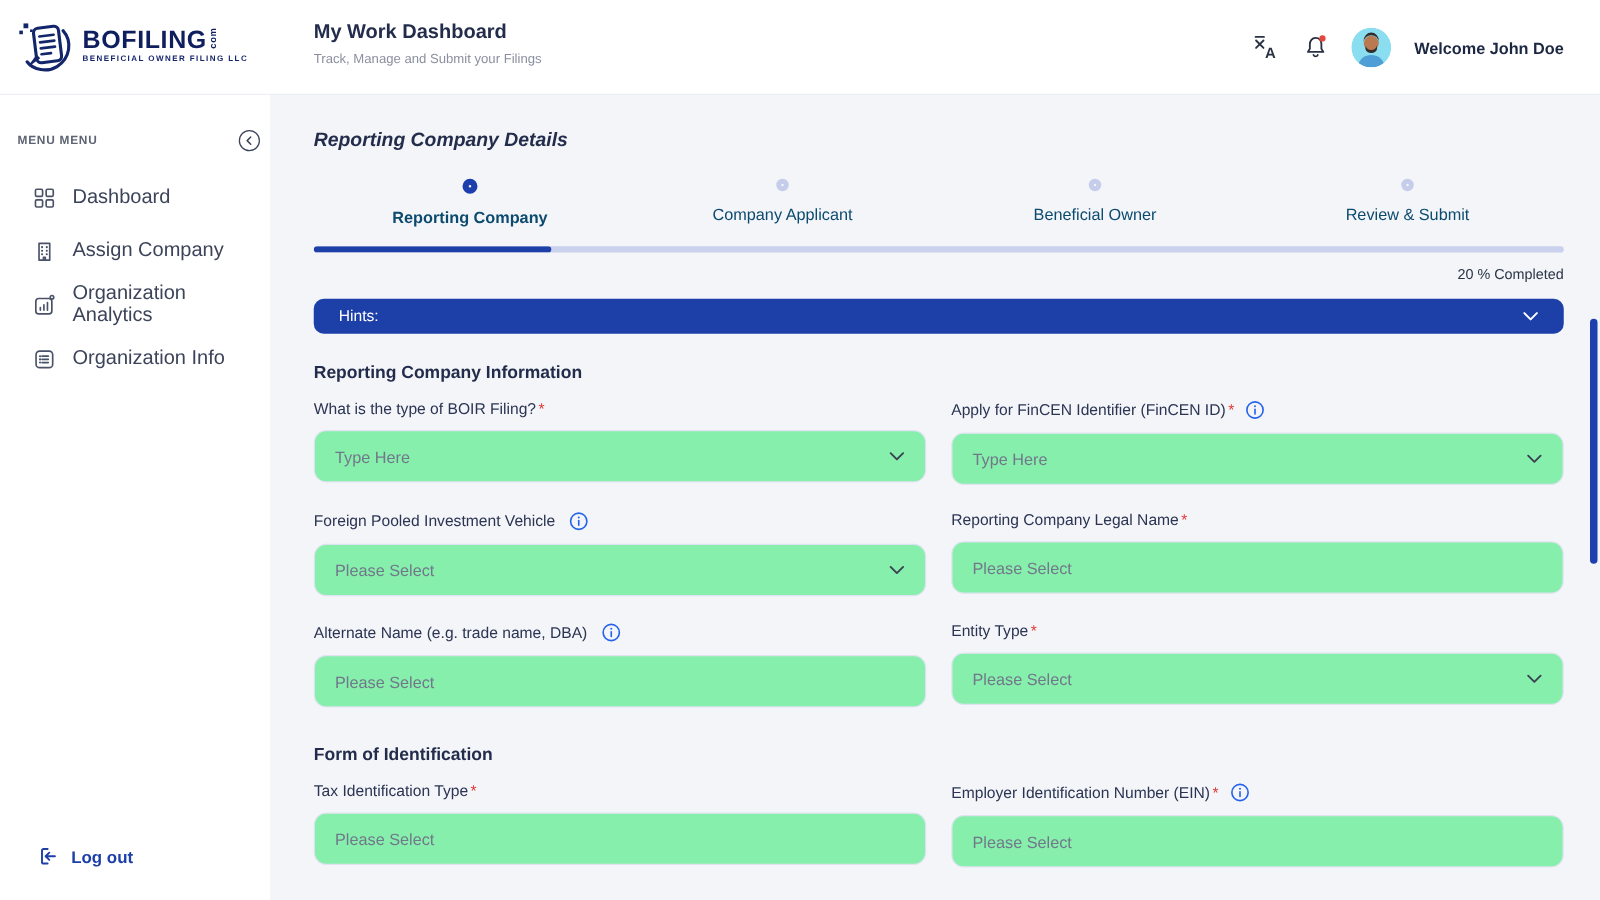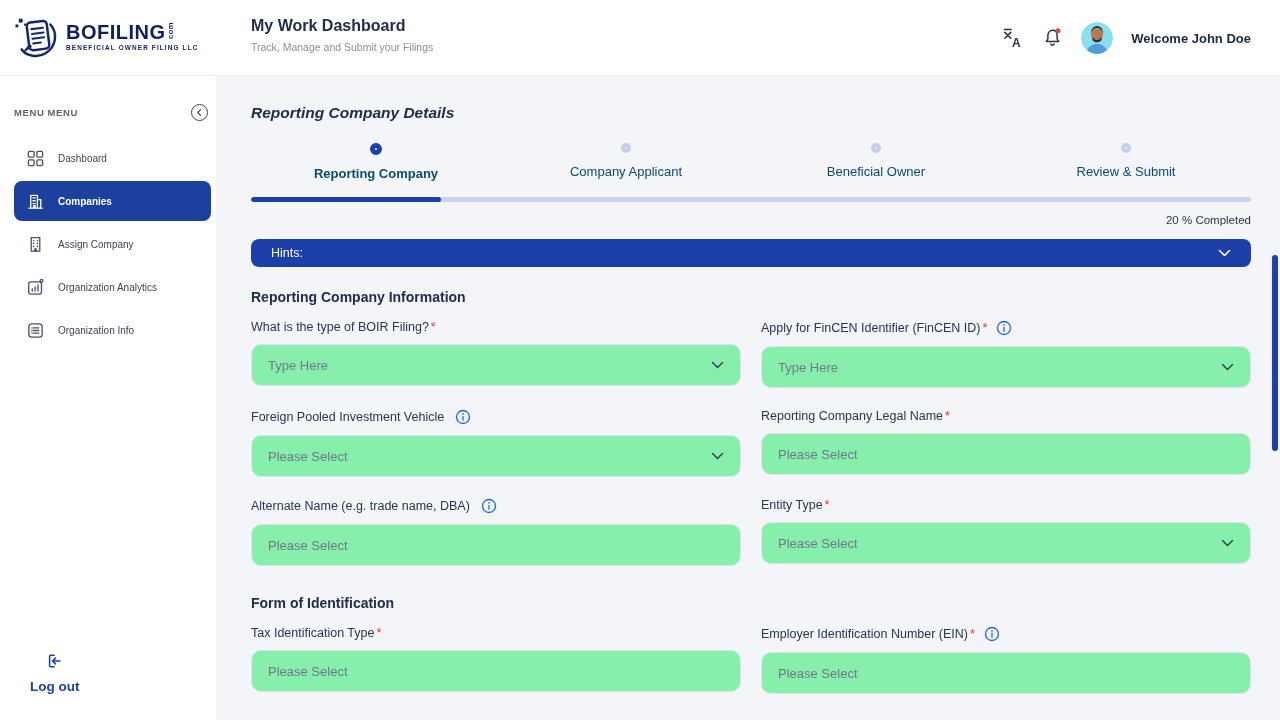--- a/index.html
+++ b/index.html
@@ -21,25 +21,25 @@
   .hicon { width:22px; height:22px; display:inline-flex; align-items:center; justify-content:center; cursor:pointer; position:relative; }
   .avatar { width:32px; height:32px; border-radius:50%; overflow:hidden; cursor:pointer; }
   .welcome { font-size:13px; font-weight:600; color:#1c2742; }
 
   
   .sidebar { position:absolute; top:76px; left:0; width:216px; height:644px; background:#fff; }
   .menu-head { display:flex; align-items:center; justify-content:space-between; padding:28px 8px 0 14px; }
   .menu-label { font-size:9.5px; font-weight:700; letter-spacing:.6px; color:#5c6373; }
   .collapse-btn { width:17px; height:17px; border:1.2px solid #3c445a; border-radius:50%; display:inline-flex; align-items:center; justify-content:center; cursor:pointer; color:#3c445a; }
   .menu-list { margin-top:17px; padding:0 5px 0 14px; }
-  .menu-item { display:flex; align-items:center; gap:13px; height:40px; margin-bottom:3px; padding:0 12px; border-radius:8px; font-size:10px; color:#3c445a; cursor:pointer; }
+  .menu-item { display:flex; align-items:center; gap:13px; height:40px; margin-bottom:3px; padding:0 12px; border-radius:8px; font-size:16px; color:#3c445a; cursor:pointer; }
   .menu-item .mi-icon { width:19px; height:19px; display:inline-flex; color:#4a5268; }
   .menu-item.active { background:#1d3f9e; color:#fff; font-weight:600; }
   .menu-item.active .mi-icon { color:#fff; }
-  .logout { position:absolute; left:30px; bottom:26px; display:flex; align-items:center; gap:9px; color:#1d3fa8; font-size:13.5px; font-weight:700; cursor:pointer;flex-direction:column; }
+  .logout { position:absolute; left:30px; bottom:26px; display:flex; align-items:center; gap:9px; color:#1d3fa8; font-size:13.5px; font-weight:700; cursor:pointer; }
 
   
   .main { position:absolute; top:76px; left:216px; width:1064px; height:644px; background:#f3f5f9; padding:28px 29px 0 35px; overflow:hidden; }
   .page-title { font-size:15.5px; font-weight:700; color:#232d4b;font-style:italic; }
   .steps { display:flex; margin-top:21px; }
   .step { flex:1; display:flex; flex-direction:column; align-items:center; cursor:pointer; }
   .step-circle { width:10px; height:10px; border-radius:50%; border:4px solid #c5cdea; background:transparent; }
   .step.active .step-circle { width:12px; height:12px; border:5px solid #1d3fad; }
   .step-label { margin-top:11px; font-size:13px; color:#0c4a6e; font-weight:500; }
   .step.active .step-label { font-weight:600; }
@@ -142,32 +142,20 @@
       <span class="mi-icon">
         <svg width="19" height="19" viewBox="0 0 20 20" fill="none" stroke="currentColor" stroke-width="1.4">
             <rect x="2.5" y="2.5" width="6" height="6" rx="1.2"></rect>
             <rect x="11.5" y="2.5" width="6" height="6" rx="1.2"></rect>
             <rect x="2.5" y="11.5" width="6" height="6" rx="1.2"></rect>
             <rect x="11.5" y="11.5" width="6" height="6" rx="1.2"></rect>
           </svg>
       </span>
       <span>Dashboard</span>
     </div>
-    <div class="menu-item active">
-      <span class="mi-icon">
-        <svg width="19" height="19" viewBox="0 0 20 20" fill="none" stroke="currentColor" stroke-width="1.4" stroke-linecap="round" stroke-linejoin="round">
-            <path d="M3 17 h14"></path>
-            <path d="M5 17 V3.5 h7 V17"></path>
-            <path d="M12 8 h3.5 V17"></path>
-            <path d="M7.3 6.2 h2.4 M7.3 9.2 h2.4 M7.3 12.2 h2.4"></path>
-            <path d="M8 17 v-2.6 h1.6 V17"></path>
-          </svg>
-      </span>
-      <span>Companies</span>
-    </div>
     <div class="menu-item">
       <span class="mi-icon">
         <svg width="19" height="19" viewBox="0 0 20 20" fill="none" stroke="currentColor" stroke-width="1.4" stroke-linecap="round" stroke-linejoin="round">
             <rect x="5.5" y="2.8" width="9" height="14.2"></rect>
             <path d="M8 6 h0.1 M12 6 h0.1 M8 9 h0.1 M12 9 h0.1 M8 12 h0.1 M12 12 h0.1" stroke-width="1.7"></path>
             <path d="M9.2 17 v-2.4 h1.6 V17"></path>
           </svg>
       </span>
       <span>Assign Company</span>
     </div>

